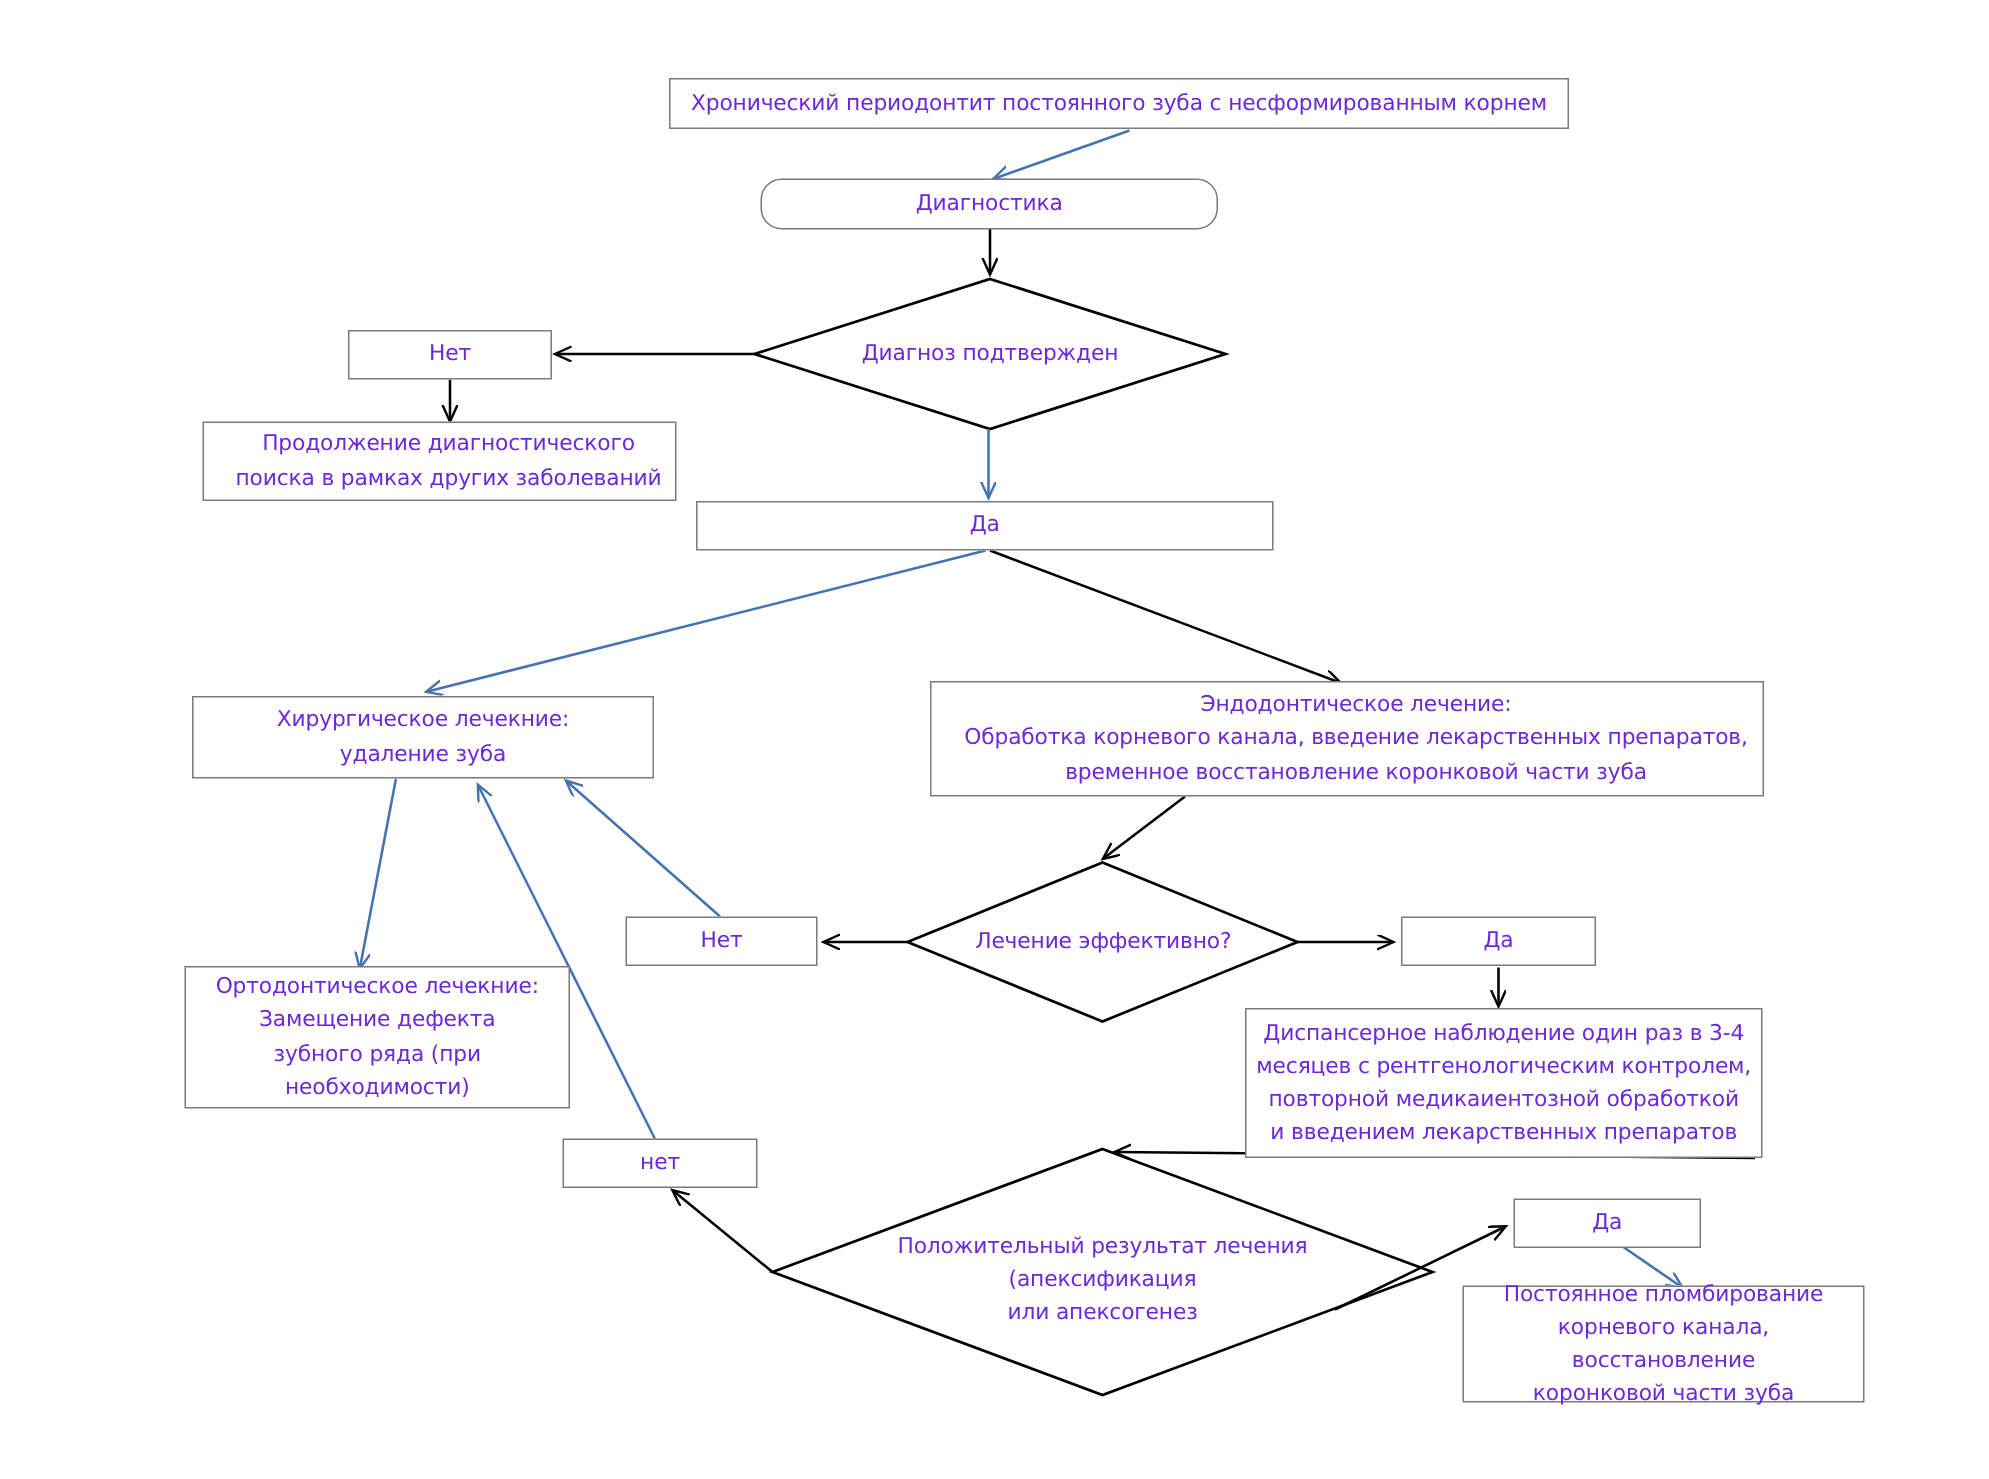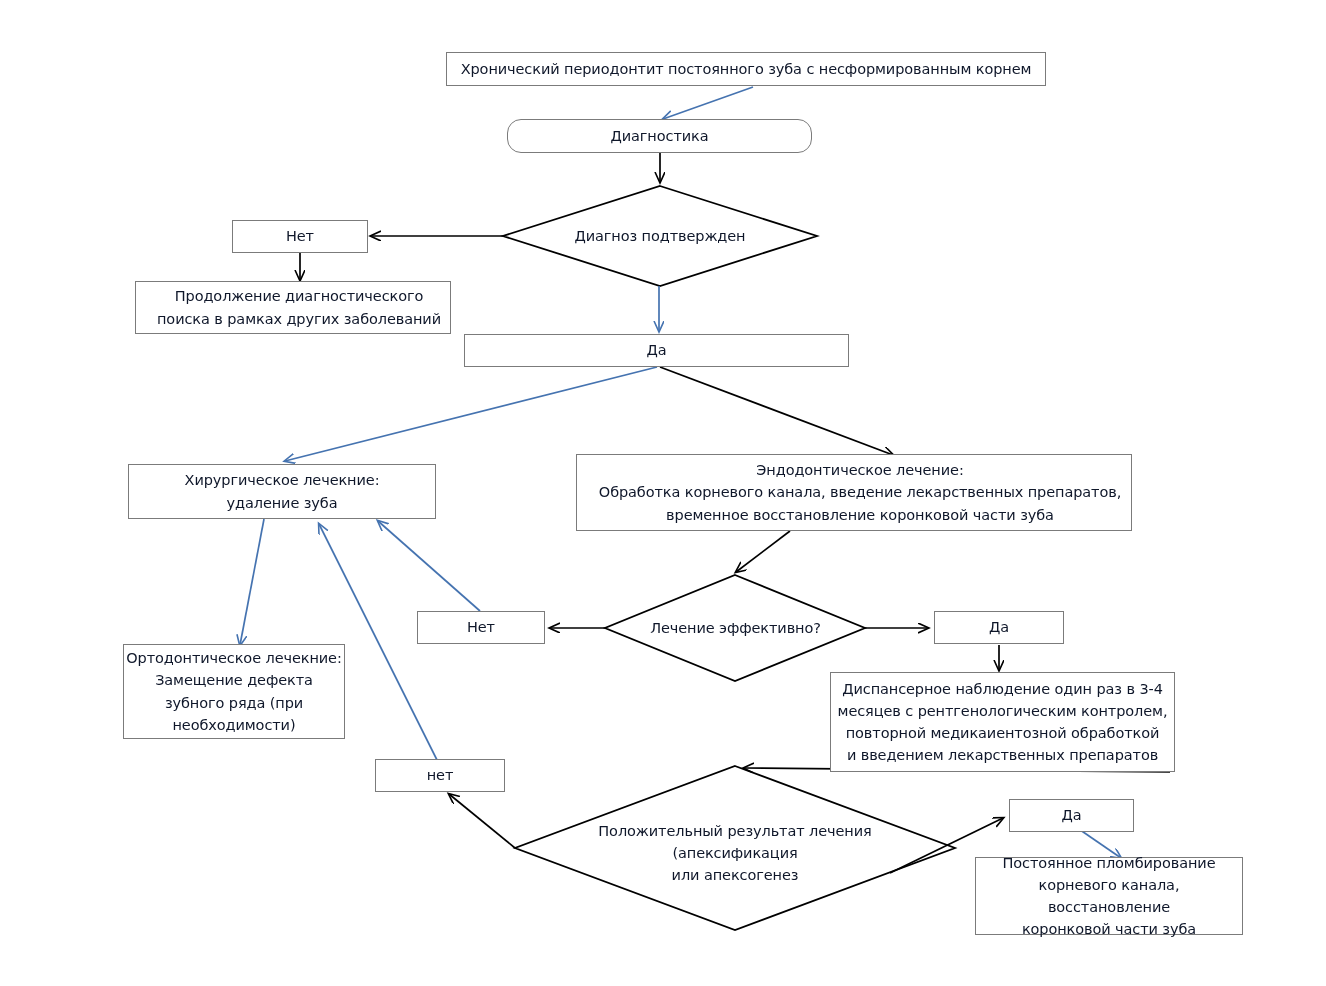--- a/index.html
+++ b/index.html
@@ -25,21 +25,21 @@
     height: 986px;
     pointer-events: none;
   }
   .node {
     position: absolute;
     box-sizing: border-box;
     display: flex;
     align-items: center;
     justify-content: center;
     text-align: center;
-    color: #0f172a;
+    color: #6d28d9;
     font-size: 14.5px;
     line-height: 1.52;
     letter-spacing: -0.1px;
     white-space: pre-line;
     z-index: 3;
   }
   .box {
     border: 1.3px solid #7b7b7b;
     background: #ffffff;
   }
@@ -152,31 +152,31 @@
   <div class="node box" style="left:232px; top:220px; width:136px; height:33px;">Нет</div>
 
   <div class="node box" style="left:135px; top:281px; width:316px; height:53px;padding-left:12px;">Продолжение диагностического
 поиска в рамках других заболеваний</div>
 
   <div class="node box" style="left:464px; top:334px; width:385px; height:33px;">Да</div>
 
   <div class="node box" style="left:128px; top:464px; width:308px; height:55px;">Хирургическое лечекние:
 удаление зуба</div>
 
-  <div class="node box" style="left:576px; top:454px; width:556px; height:77px;padding-left:12px;">Эндодонтическое лечение:
+  <div class="node box" style="left:620px; top:454px; width:556px; height:77px;padding-left:12px;">Эндодонтическое лечение:
 Обработка корневого канала, введение лекарственных препаратов,
 временное восстановление коронковой части зуба</div>
 
   <div class="node diamond-label" style="left:638px; top:614px; width:195px; height:28px;">Лечение эффективно?</div>
 
   <div class="node box" style="left:417px; top:611px; width:128px; height:33px;">Нет</div>
 
   <div class="node box" style="left:934px; top:611px; width:130px; height:33px;">Да</div>
 
-  <div class="node box" style="left:123px; top:644px; width:222px; height:95px;">Ортодонтическое лечекние:
+  <div class="node box" style="left:123px; top:644px; width:257px; height:95px;">Ортодонтическое лечекние:
 Замещение дефекта
 зубного ряда (при
 необходимости)</div>
 
   <div class="node box" style="left:830px; top:672px; width:345px; height:100px;">Диспансерное наблюдение один раз в 3-4
 месяцев с рентгенологическим контролем,
 повторной медикаиентозной обработкой
 и введением лекарственных препаратов</div>
 
   <div class="node box" style="left:375px; top:759px; width:130px; height:33px;">нет</div>

